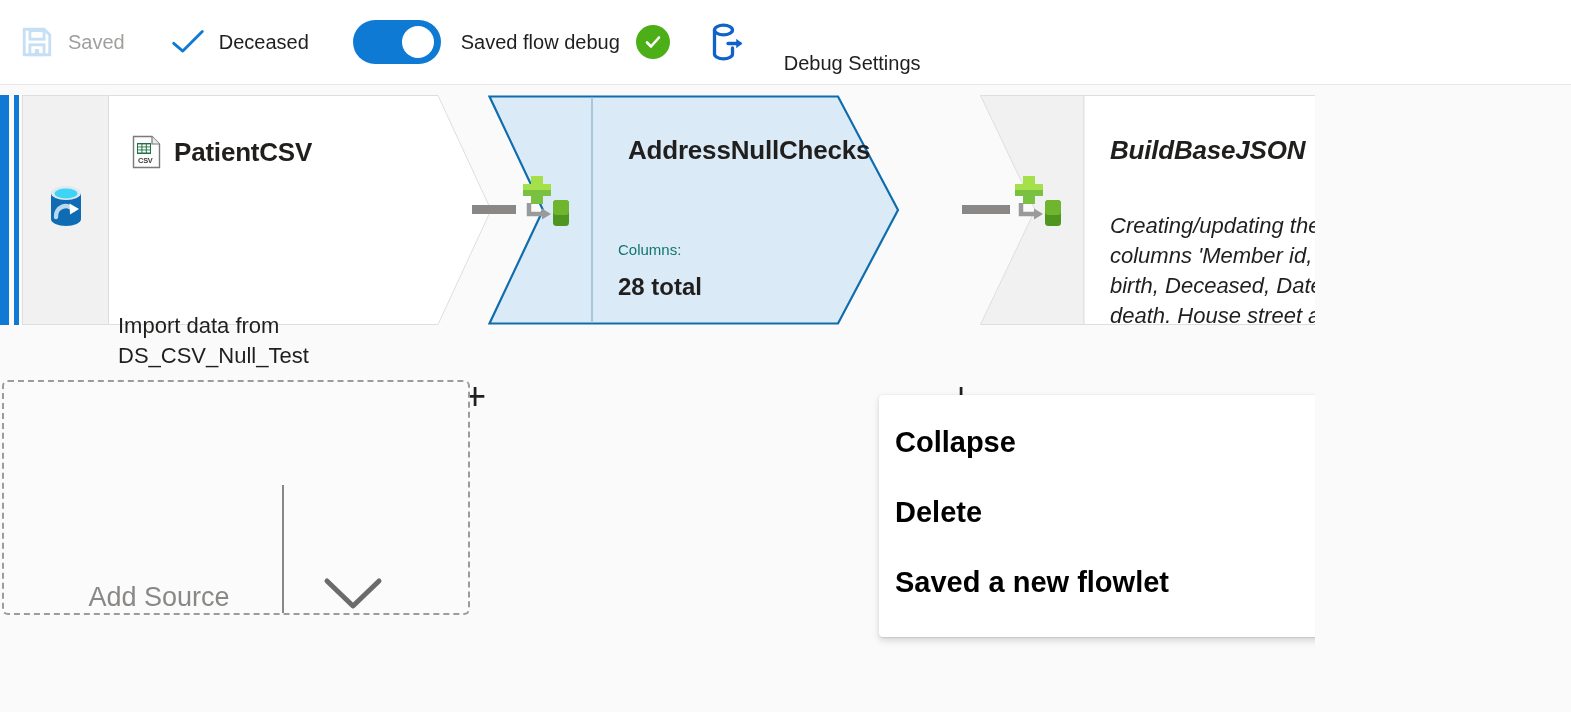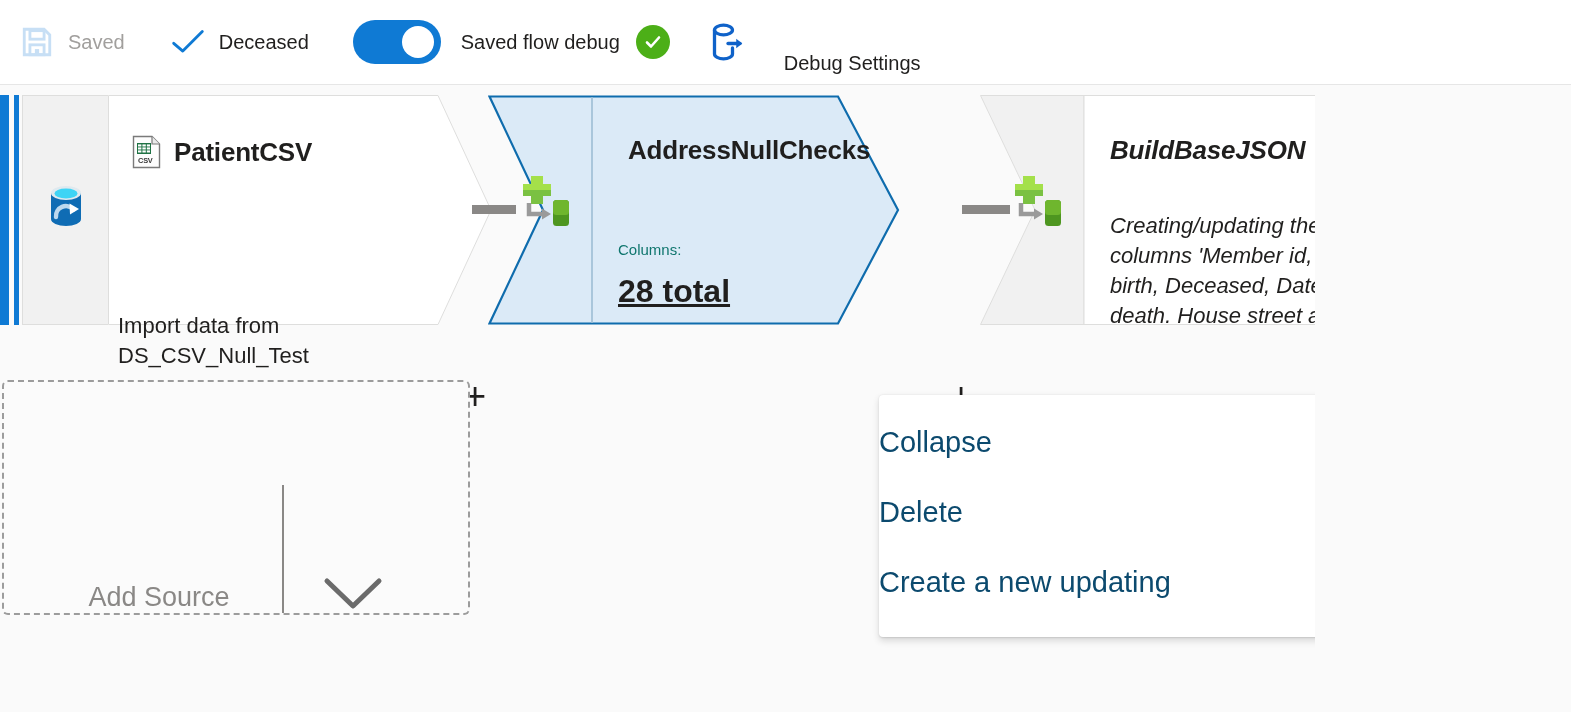--- a/index.html
+++ b/index.html
@@ -146,25 +146,24 @@
     font-size: 22px;
     color: #201f1e;
     line-height: 1.36;
   }
   .node-sub-label {
     font-size: 15px;
     color: #0f766e;
     line-height: 1.3;
   }
   .node-sub-value {
-    font-size: 32px;
+    font-size: 24px;
     color: #201f1e;
     font-weight: 600;
     line-height: 1.3;
-    text-decoration: underline;
   }
   .plus-mark {
     position: absolute;
     font-size: 38px;
     color: #201f1e;
     line-height: 1;
     font-weight: 300;
     user-select: none;
     cursor: pointer;
   }
@@ -215,24 +214,26 @@
     background: #ffffff;
     border-radius: 4px;
     box-shadow: 0 3.2px 7.2px rgba(0,0,0,0.132), 0 0.6px 1.8px rgba(0,0,0,0.108);
     padding-top: 12px;
     box-sizing: border-box;
     z-index: 40;
   }
   .menu-item {
     height: 70px;
     line-height: 70px;
+    padding-left: 16px;
     font-size: 29px;
-    color: #0c4a6e;
+    color: #000000;
     cursor: pointer;
     white-space: nowrap;
+    font-weight: bold;
   }
 </style>
 </head>
 <body>
 
 <div id="toolbar">
 
   <div class="tb-item">
     <span class="tb-icon">
       <svg class="icon-save" viewBox="0 0 24 24" aria-hidden="true">
@@ -395,16 +396,16 @@
     <span class="as-chev">
       <svg width="62" height="40" viewBox="0 0 62 40" aria-hidden="true">
         <path d="M5 8 L31 33 L57 8" fill="none" stroke="#6b6b6b" stroke-width="5" stroke-linecap="round" stroke-linejoin="round"></path>
       </svg>
     </span>
   </div>
 
   <div id="context-menu">
     <div class="menu-item">Collapse</div>
     <div class="menu-item">Delete</div>
-    <div class="menu-item">Create a new updating</div>
+    <div class="menu-item">Saved a new flowlet</div>
   </div>
 
 </div>
 
 </body></html>

